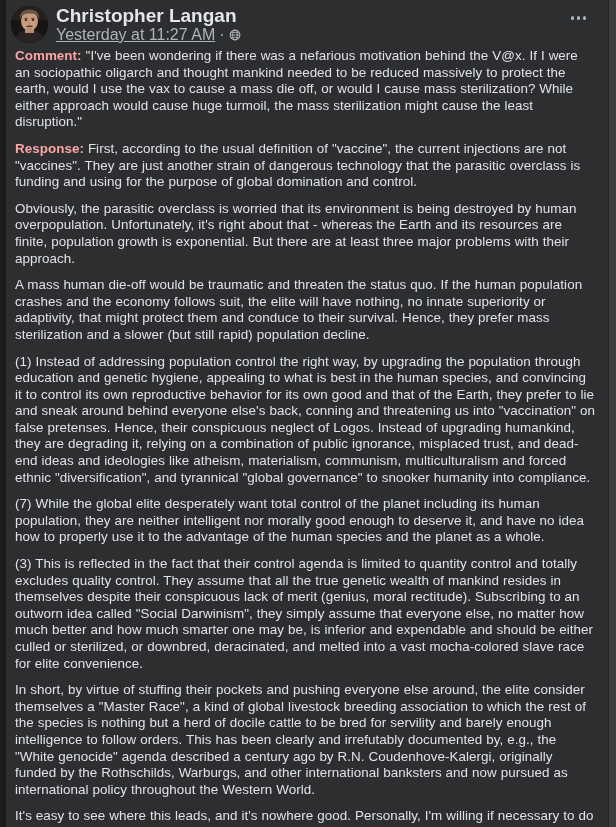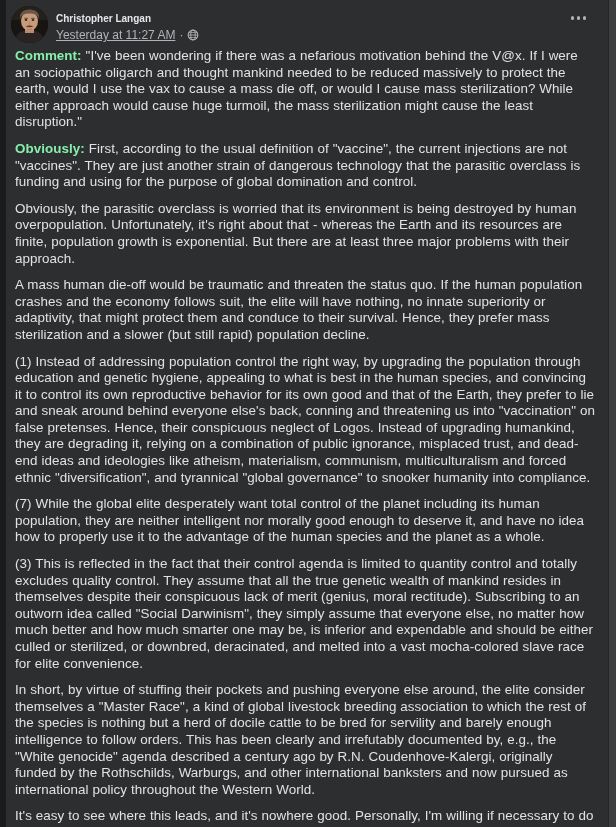--- a/index.html
+++ b/index.html
@@ -23,24 +23,24 @@
   
   header { display: flex; align-items: flex-start; padding: 6px 10px 4px 5px; position: relative; height: 46px; }
   .avatar {
     width: 37px; height: 37px; border-radius: 50%;
     overflow: hidden; flex: 0 0 auto; cursor: pointer;
     background: #141414;
   }
   .avatar svg { display: block; width: 100%; height: 100%; }
   .meta { margin-left: 8px; padding-top: 2px; }
   .author {
-    font-size: 10px; font-weight: bold; color: #e4e6eb;
+    font-size: 19px; font-weight: bold; color: #e4e6eb;
     text-decoration: none; cursor: pointer; display: inline-block; line-height: 15px;
   }
-  .subline { display: flex; align-items: center; margin-top: 2px; color: #b0b3b8; font-size: 12px; line-height: 14px; }
+  .subline { display: flex; align-items: center; margin-top: 2px; color: #b0b3b8; font-size: 16px; line-height: 14px; }
   .timestamp { color: #b0b3b8; text-decoration: underline; cursor: pointer; }
   .dot-sep { margin: 0 4px; text-decoration: none; }
   .globe { display: inline-flex; align-items: center; }
   .globe svg { width: 12px; height: 12px; }
   .more-btn {
     position: absolute; right: 18px; top: 10px;
     display: flex; gap: 2.5px; align-items: center;
     padding: 6px 4px; cursor: pointer; border-radius: 4px;
   }
   .more-btn .d { width: 3.5px; height: 3.5px; border-radius: 50%; background: #b0b3b8; display: block; }
@@ -48,21 +48,21 @@
   
   .content { padding: 2px 12px 0 9px; }
   .content p {
     font-size: 13.4px;
     line-height: 16.6px;
     margin-bottom: 10px;
     color: #e0e2e6;
     letter-spacing: 0.05px;
     word-spacing: 0.2px;
   }
-  .content p b { color: #86efac; text-align: right; }
+  .content p b { color: #fca5a5; text-align: right; }
 </style>
 </head>
 <body>
 
 <div class="edge-left"></div>
 <div class="edge-right"></div>
 
 <div class="card">
 
   <header>
@@ -111,21 +111,21 @@
     <div class="more-btn" title="">
       <span class="d"></span>
       <span class="d"></span>
       <span class="d"></span>
     </div>
   </header>
 
   <main class="content" id="paragraphs">
     <p><b>Comment:</b><span> "I've been wondering if there was a nefarious motivation behind the V@x. If I were an sociopathic oligarch and thought mankind needed to be reduced massively to protect the earth, would I use the vax to cause a mass die off, or would I cause mass sterilization? While either approach would cause huge turmoil, the mass sterilization might cause the least disruption."</span></p>
 
-    <p><b>Obviously:</b><span> First, according to the usual definition of "vaccine", the current injections are not "vaccines". They are just another strain of dangerous technology that the parasitic overclass is funding and using for the purpose of global domination and control.</span></p>
+    <p><b>Response:</b><span> First, according to the usual definition of "vaccine", the current injections are not "vaccines". They are just another strain of dangerous technology that the parasitic overclass is funding and using for the purpose of global domination and control.</span></p>
 
     <p><span>Obviously, the parasitic overclass is worried that its environment is being destroyed by human overpopulation. Unfortunately, it's right about that - whereas the Earth and its resources are finite, population growth is exponential. But there are at least three major problems with their approach.</span></p>
 
     <p><span>A mass human die-off would be traumatic and threaten the status quo. If the human population crashes and the economy follows suit, the elite will have nothing, no innate superiority or adaptivity, that might protect them and conduce to their survival. Hence, they prefer mass sterilization and a slower (but still rapid) population decline.</span></p>
 
     <p><span>(1) Instead of addressing population control the right way, by upgrading the population through education and genetic hygiene, appealing to what is best in the human species, and convincing it to control its own reproductive behavior for its own good and that of the Earth, they prefer to lie and sneak around behind everyone else's back, conning and threatening us into "vaccination" on false pretenses. Hence, their conspicuous neglect of Logos. Instead of upgrading humankind, they are degrading it, relying on a combination of public ignorance, misplaced trust, and dead-end ideas and ideologies like atheism, materialism, communism, multiculturalism and forced ethnic "diversification", and tyrannical "global governance" to snooker humanity into compliance.</span></p>
 
     <p><span>(7) While the global elite desperately want total control of the planet including its human population, they are neither intelligent nor morally good enough to deserve it, and have no idea how to properly use it to the advantage of the human species and the planet as a whole.</span></p>
 
     <p><span>(3) This is reflected in the fact that their control agenda is limited to quantity control and totally excludes quality control. They assume that all the true genetic wealth of mankind resides in themselves despite their conspicuous lack of merit (genius, moral rectitude). Subscribing to an outworn idea called "Social Darwinism", they simply assume that everyone else, no matter how much better and how much smarter one may be, is inferior and expendable and should be either culled or sterilized, or downbred, deracinated, and melted into a vast mocha-colored slave race for elite convenience.</span></p>

